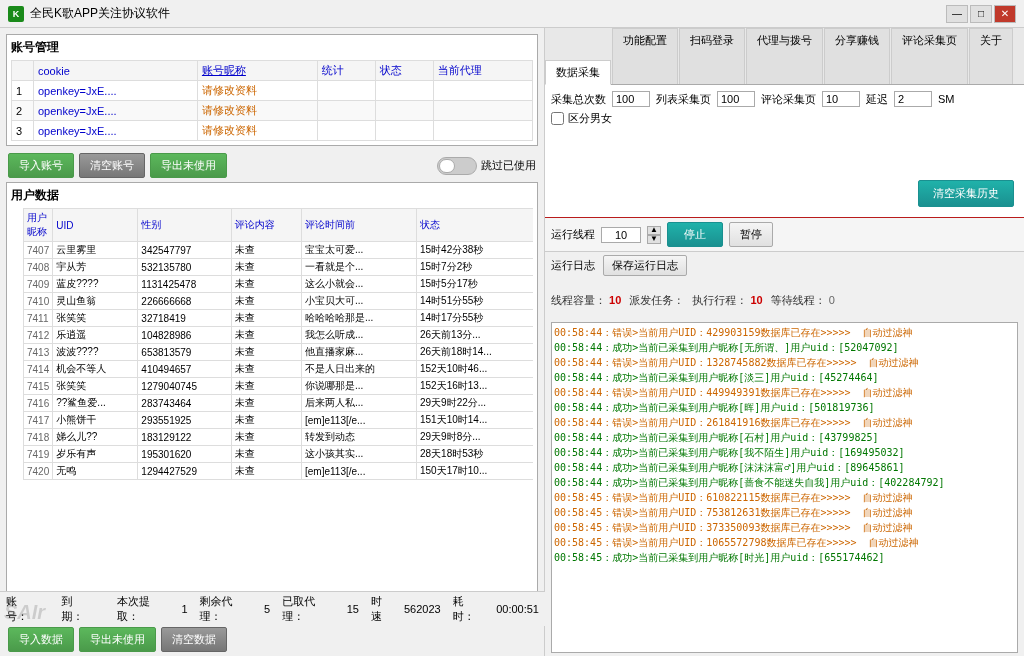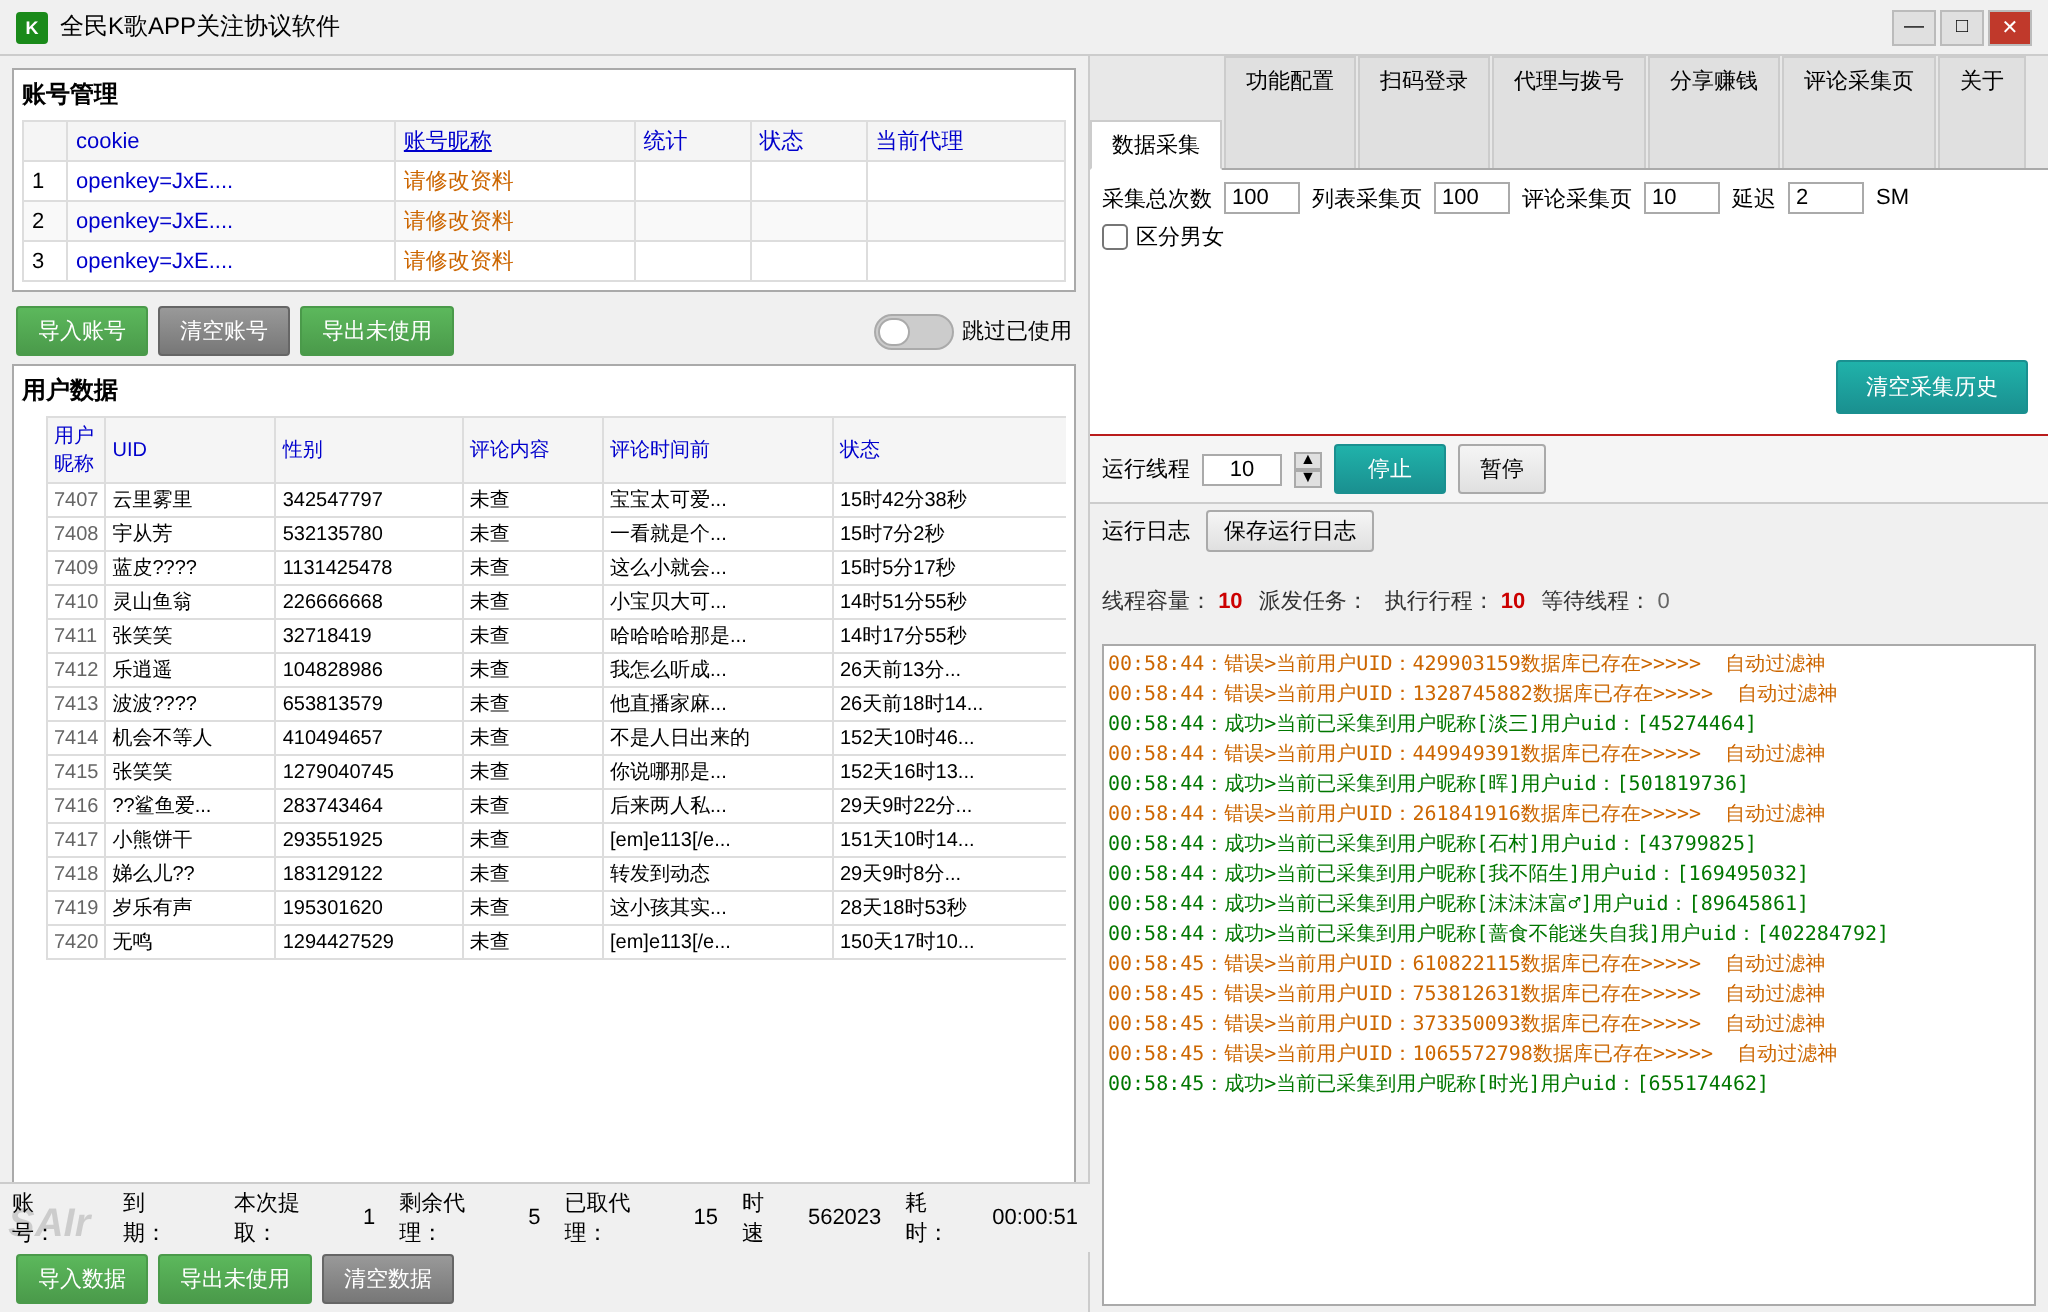--- a/index.html
+++ b/index.html
@@ -702,20 +702,21 @@
           <span class="label">执行行程：</span>
           <span class="val">10</span>
         </span>
         <span class="log-stat">
           <span class="label">等待线程：</span>
           <span class="val-zero">0</span>
         </span>
       </div>
       <div id="log-content">
       <div class="log-line log-error log-auto">00:58:44：错误&gt;当前用户UID：429903159数据库已存在&gt;&gt;&gt;&gt;&gt;  自动过滤神</div>
+          <div class="log-line log-success">00:58:44：成功&gt;当前已采集到用户昵称[无所谓、]用户uid：[52047092]</div>
           <div class="log-line log-error log-auto">00:58:44：错误&gt;当前用户UID：1328745882数据库已存在&gt;&gt;&gt;&gt;&gt;  自动过滤神</div>
           <div class="log-line log-success">00:58:44：成功&gt;当前已采集到用户昵称[淡三]用户uid：[45274464]</div>
           <div class="log-line log-error log-auto">00:58:44：错误&gt;当前用户UID：449949391数据库已存在&gt;&gt;&gt;&gt;&gt;  自动过滤神</div>
           <div class="log-line log-success">00:58:44：成功&gt;当前已采集到用户昵称[晖]用户uid：[501819736]</div>
           <div class="log-line log-error log-auto">00:58:44：错误&gt;当前用户UID：261841916数据库已存在&gt;&gt;&gt;&gt;&gt;  自动过滤神</div>
           <div class="log-line log-success">00:58:44：成功&gt;当前已采集到用户昵称[石村]用户uid：[43799825]</div>
           <div class="log-line log-success">00:58:44：成功&gt;当前已采集到用户昵称[我不陌生]用户uid：[169495032]</div>
           <div class="log-line log-success">00:58:44：成功&gt;当前已采集到用户昵称[沫沫沫富♂]用户uid：[89645861]</div>
           <div class="log-line log-success">00:58:44：成功&gt;当前已采集到用户昵称[蔷食不能迷失自我]用户uid：[402284792]</div>
           <div class="log-line log-error log-auto">00:58:45：错误&gt;当前用户UID：610822115数据库已存在&gt;&gt;&gt;&gt;&gt;  自动过滤神</div>

